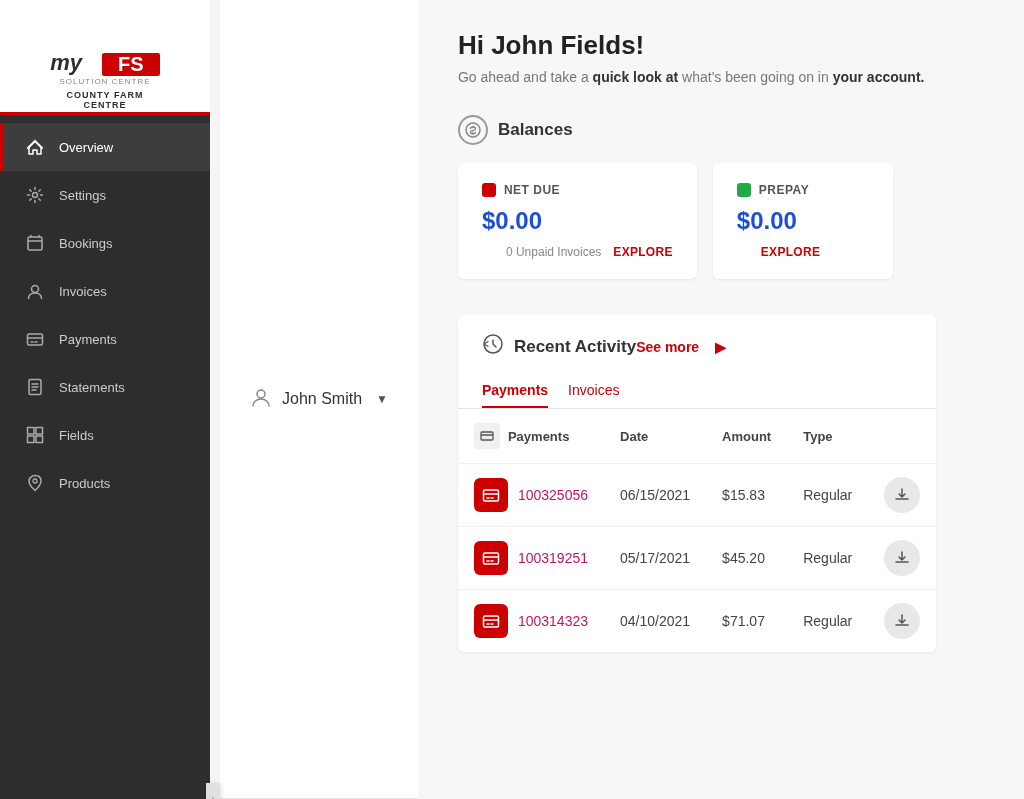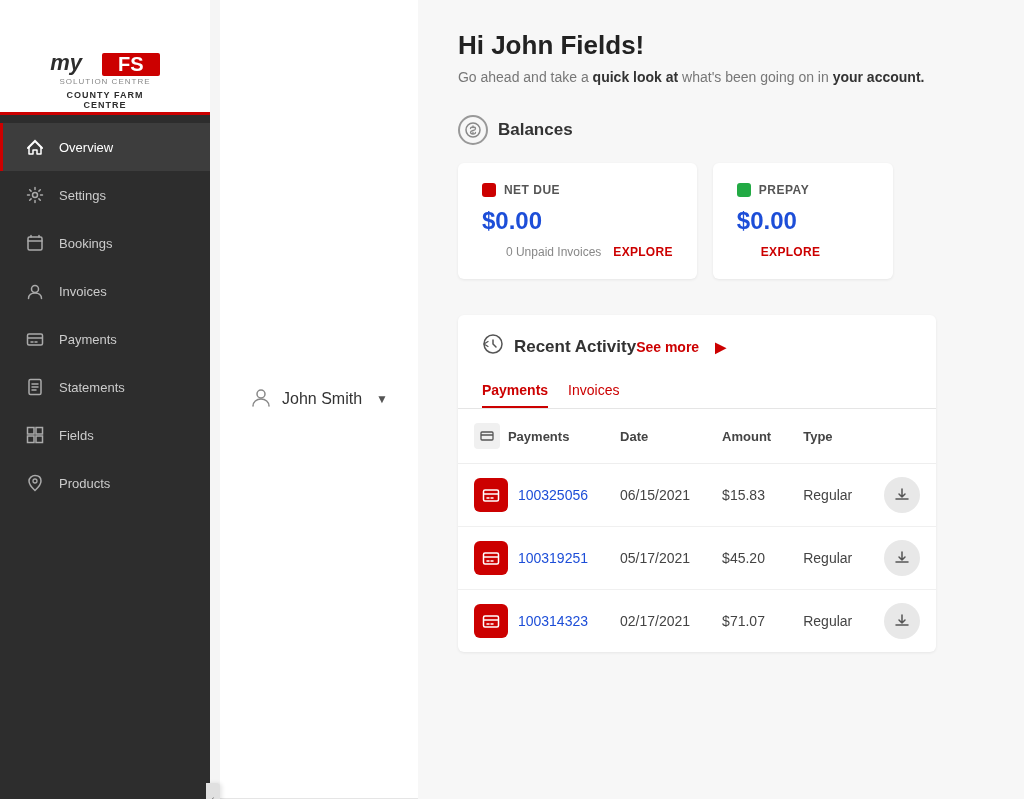--- a/index.html
+++ b/index.html
@@ -362,21 +362,21 @@
       border-radius: 6px;
       display: flex;
       align-items: center;
       justify-content: center;
       color: #fff;
       font-size: 14px;
       flex-shrink: 0;
     }
     .payment-id-text {
       font-size: 14px;
-      color: #1d4ed8;
+      color: #be185d;
     }
     .download-btn {
       width: 36px;
       height: 36px;
       background: #e8e8e8;
       border-radius: 50%;
       display: flex;
       align-items: center;
       justify-content: center;
       cursor: pointer;
@@ -642,21 +642,21 @@
           <div class="payment-icon">
             <svg width="18" height="18" viewBox="0 0 18 18" fill="none">
                       <rect x="1.5" y="4" width="15" height="11" rx="1.5" stroke="#fff" stroke-width="1.5"></rect>
                       <path d="M1.5 8h15" stroke="#fff" stroke-width="1.5"></path>
                       <path d="M5 12h2M9 12h2" stroke="#fff" stroke-width="1.5" stroke-linecap="round"></path>
                     </svg>
           </div>
           <span class="payment-id-text">100314323</span>
         </div>
       </td>
-      <td>02/17/2021</td>
+      <td>04/10/2021</td>
       <td>$71.07</td>
       <td>Regular</td>
       <td>
         <div class="download-btn">
           <svg width="16" height="16" viewBox="0 0 16 16" fill="none">
                     <path d="M8 2v8M5 7l3 3 3-3" stroke="#555" stroke-width="1.5" stroke-linecap="round" stroke-linejoin="round"></path>
                     <path d="M2 12h12" stroke="#555" stroke-width="1.5" stroke-linecap="round"></path>
                   </svg>
         </div>
       </td>

